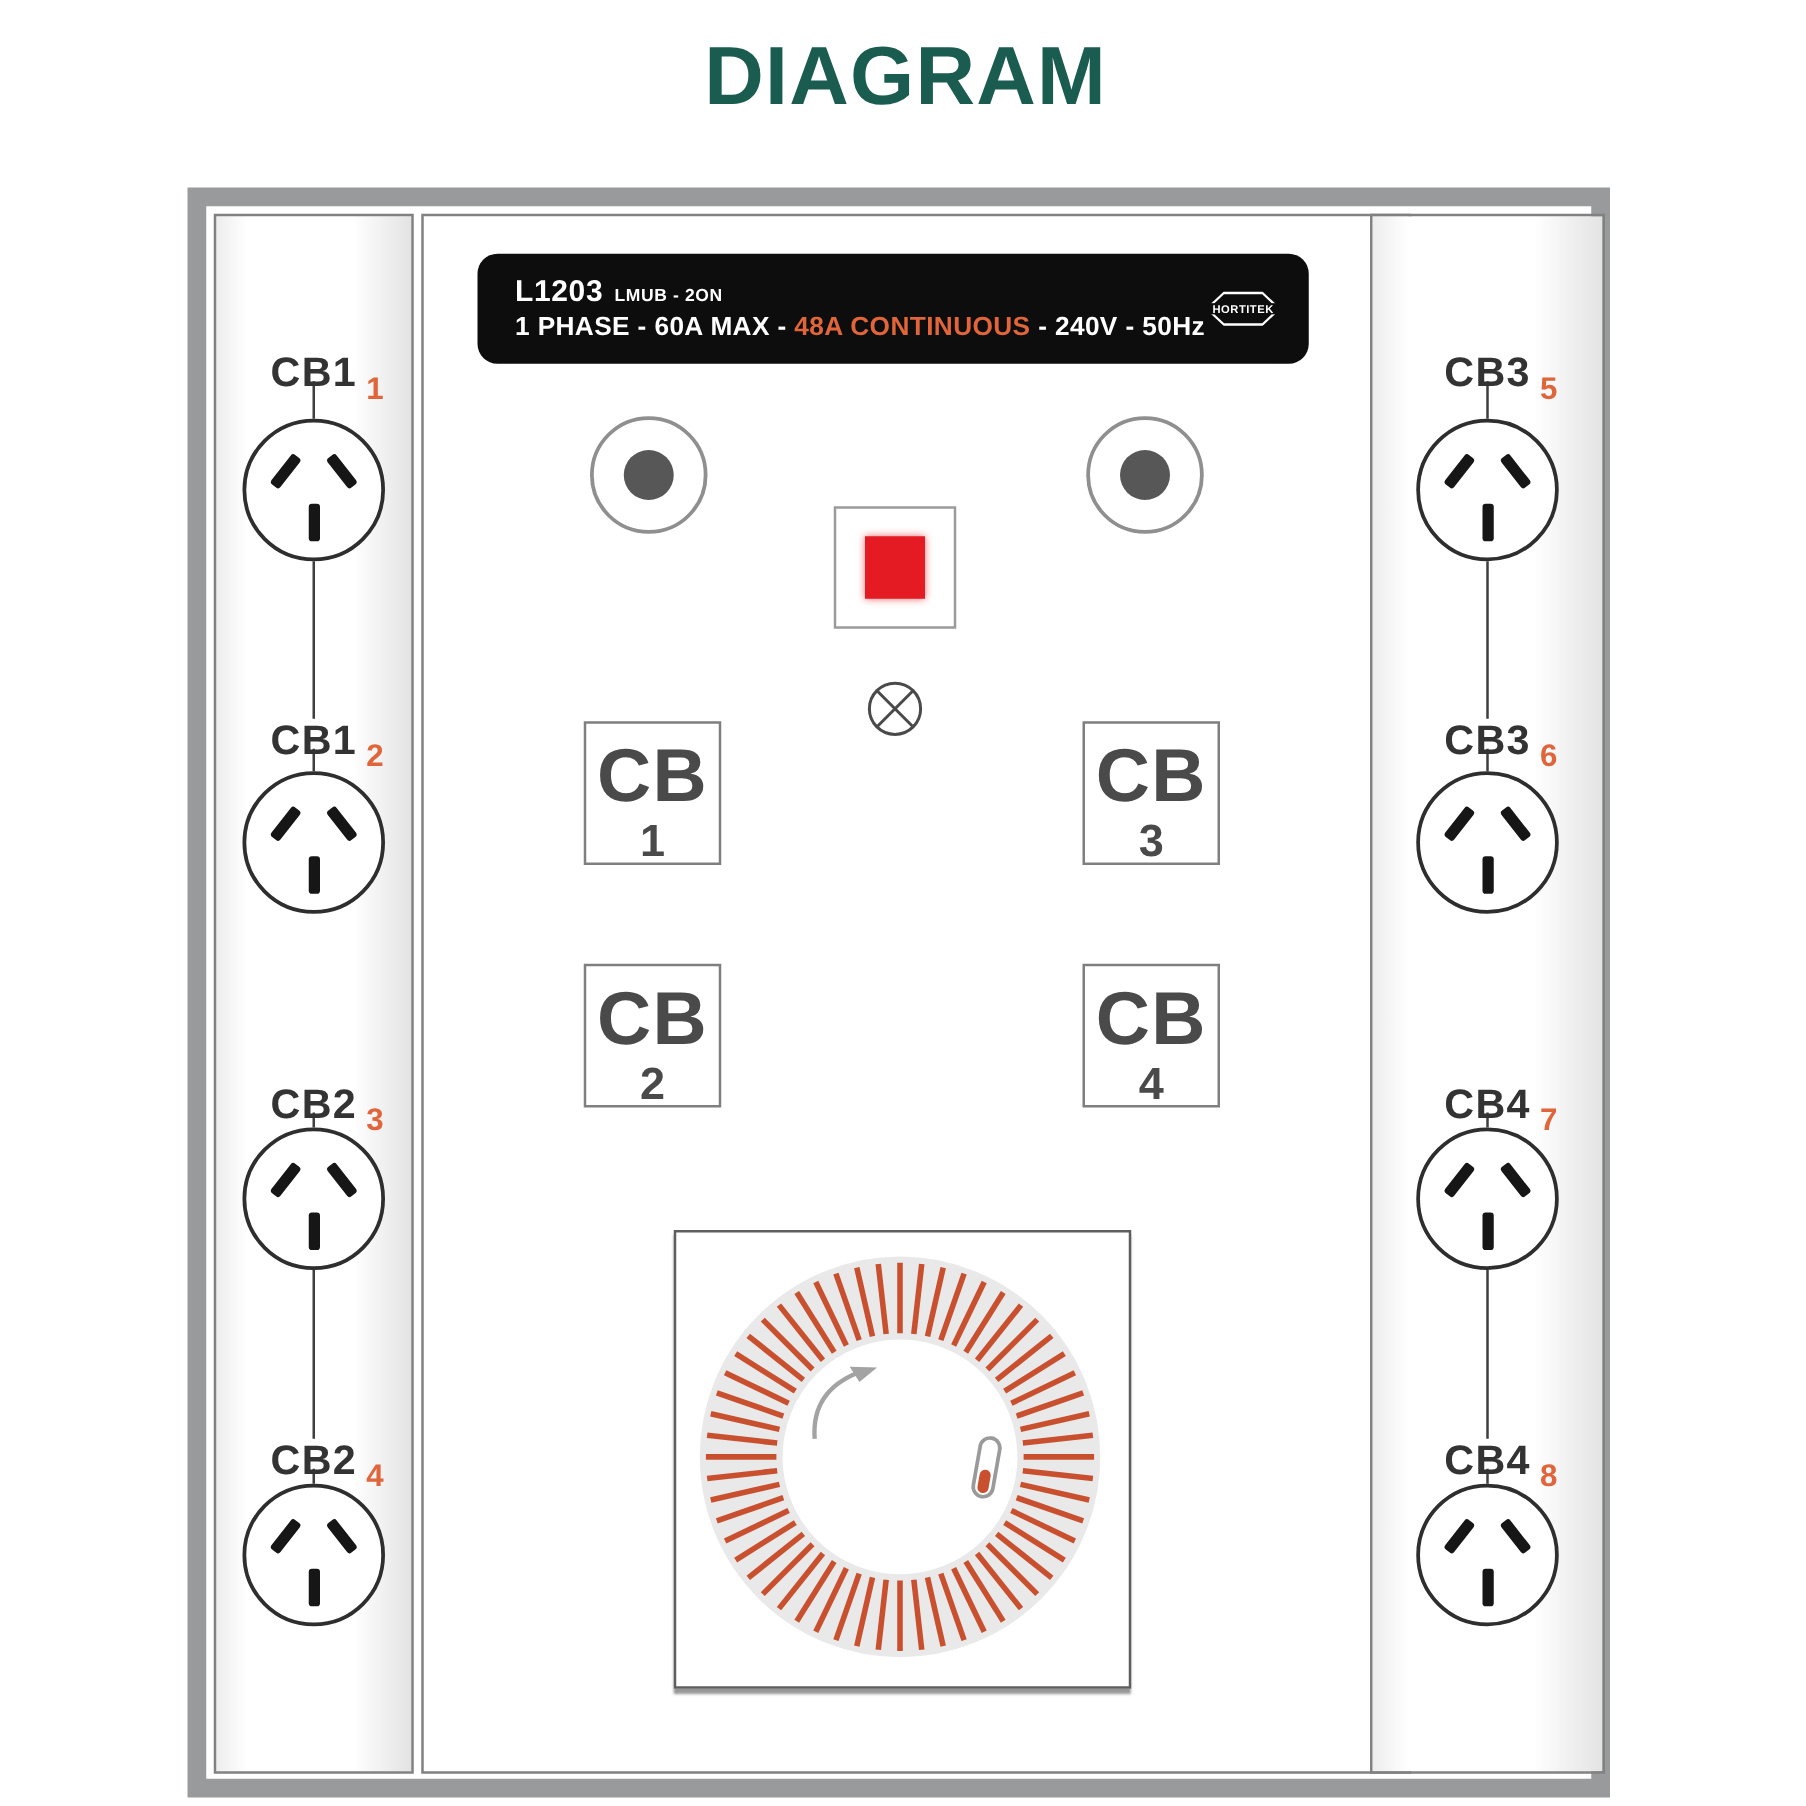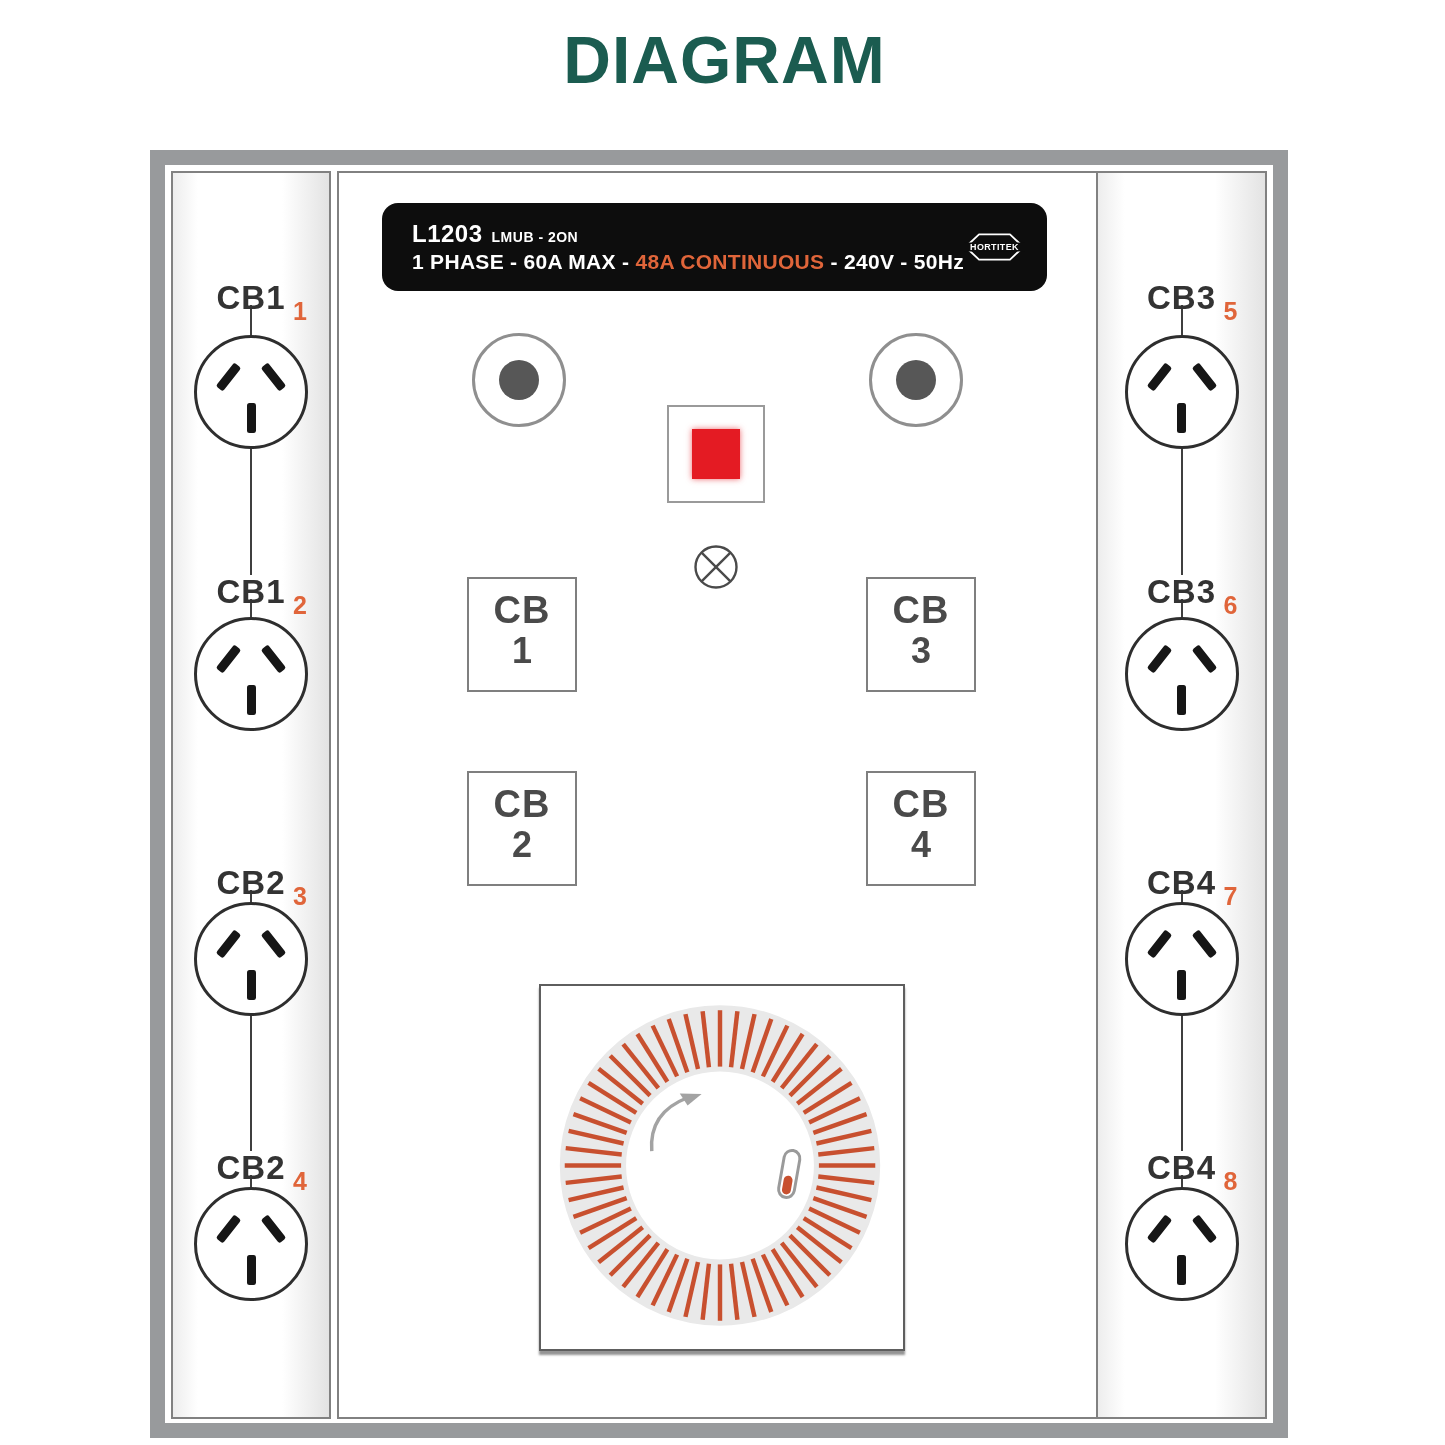--- a/index.html
+++ b/index.html
@@ -14,21 +14,21 @@
 
   
   .frame{position:absolute;left:150px;top:150px;width:1138px;height:1288px;
          border:15px solid var(--frame-gray,#989a9c);background:#fff;box-sizing:border-box;}
 
   .panel{position:absolute;top:6px;height:1248px;border:2px solid #818181;
          box-sizing:border-box;background:#fff;}
   .side-panel{background:linear-gradient(90deg,#ededed 0%,#ffffff 16%,#ffffff 70%,#e3e3e3 100%);}
   .left-panel{left:6px;width:160px;}
   .center-panel{left:172px;width:792px;background:#fff;}
-  .right-panel{left:931px;width:171px;text-align:right;}
+  .right-panel{left:931px;width:188px;text-align:right;}
 
   
   .outlet-grp{position:absolute;inset:0;}
   .cb-tag{position:absolute;left:50%;transform:translateX(-50%);
           font-size:33px;font-weight:700;color:#333;letter-spacing:1px;line-height:1;}
   .num{position:absolute;left:calc(50% + 42px);font-size:25px;font-weight:700;
        color:var(--accent-orange,#e0653a);line-height:1;}
   .link{position:absolute;left:50%;transform:translateX(-50%);width:2px;background:#3f3f3f;}
   .g1 .cb-tag{top:108px}.g2 .cb-tag{top:402px}.g3 .cb-tag{top:693px}.g4 .cb-tag{top:978px}
   .g1 .num{top:126px}.g2 .num{top:420px}.g3 .num{top:711px}.g4 .num{top:996px}
@@ -64,21 +64,21 @@
                 align-items:center;justify-content:center;}
   .stop-btn{width:48px;height:50px;background:var(--button-red,#e41b23);
             box-shadow:0 0 6px rgba(228,27,35,0.65);}
   .lamp{position:absolute;left:354px;top:371px;}
 
   
   .breaker-box{position:absolute;width:106px;height:111px;border:2px solid #7f7f7f;
                background:#fff;text-align:center;color:#4a4a4a;font-weight:700;}
   .bb1{left:128px;top:404px}.bb3{left:527px;top:404px}
   .bb2{left:128px;top:598px}.bb4{left:527px;top:598px}
-  .breaker-cb{font-size:38px;line-height:1;margin-top:12px;letter-spacing:1px;}
+  .breaker-cb{font-size:60px;line-height:1;margin-top:12px;letter-spacing:1px;}
   .breaker-num{font-size:36px;line-height:1;margin-top:4px;}
 
   
   .timer-box{position:absolute;left:200px;top:811px;width:362px;height:363px;
              border:2px solid #5e5e5e;background:#fff;box-shadow:0 4px 2px rgba(60,60,60,0.55);}
 </style>
 </head>
 <body>
 
 <div id="screen">

